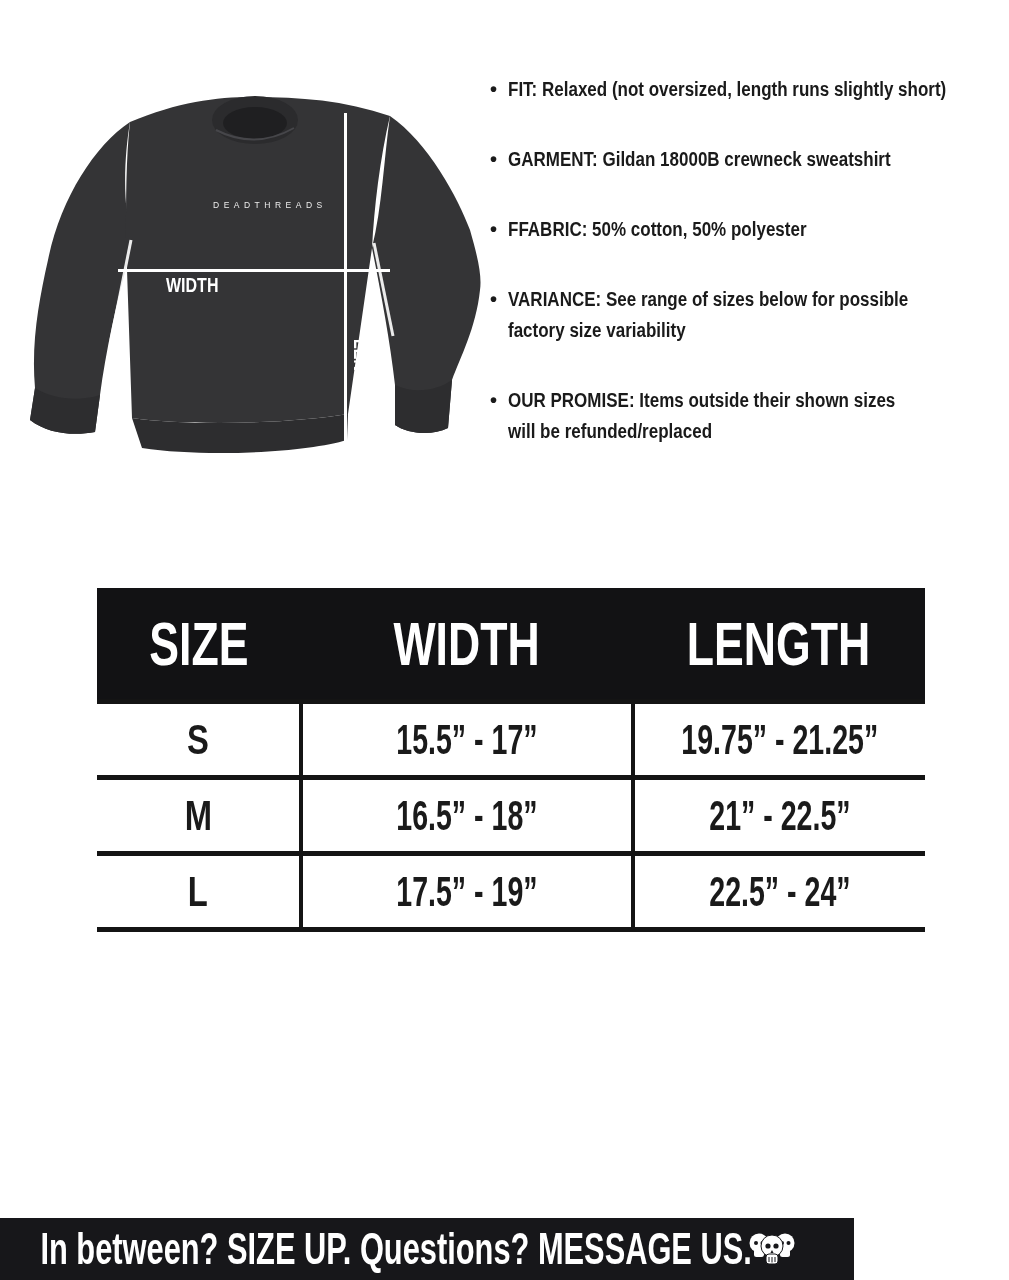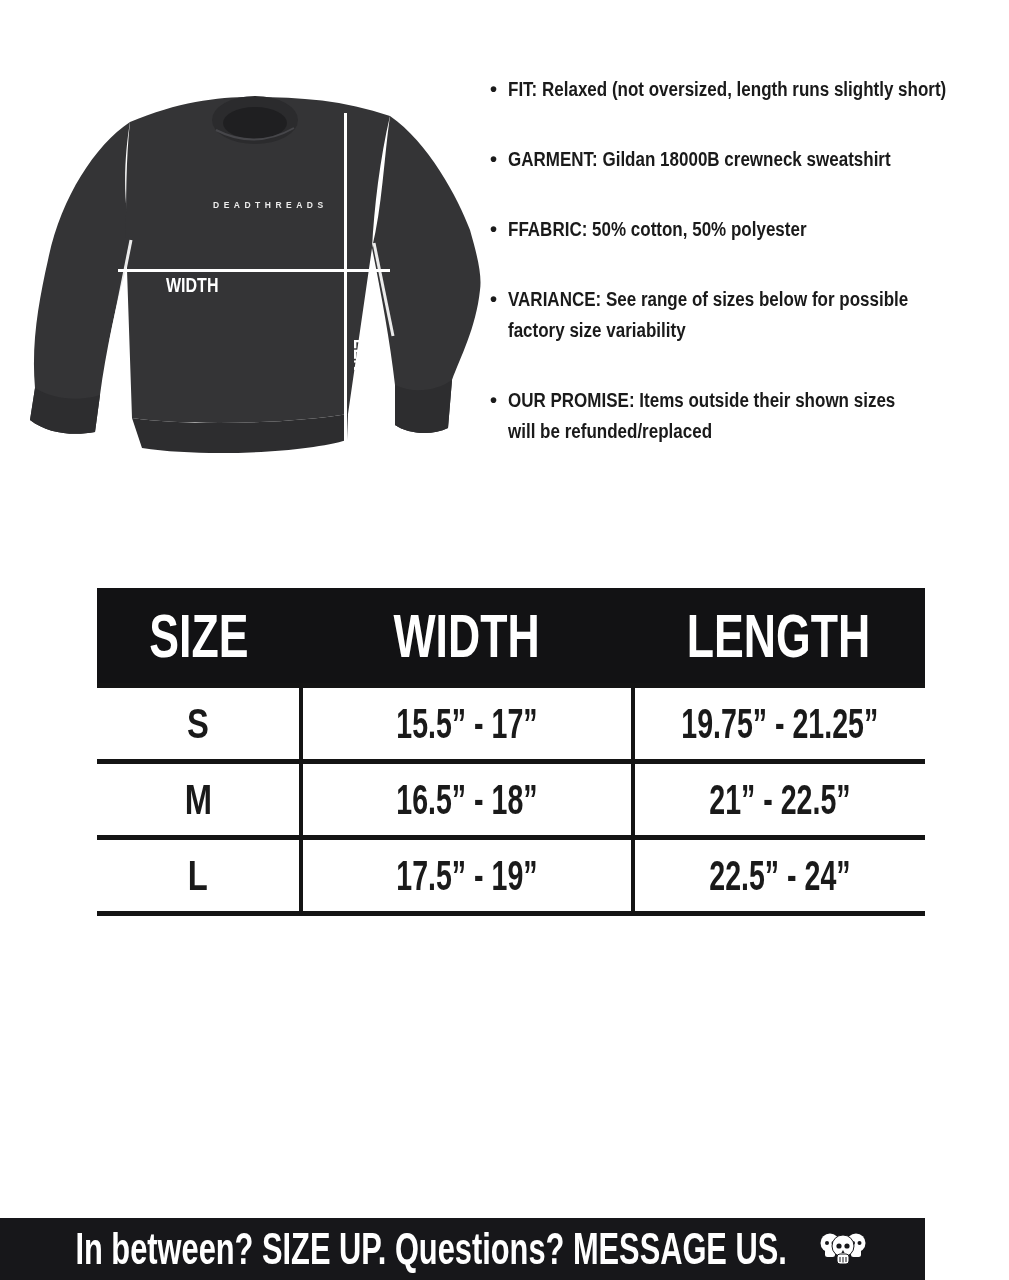--- a/index.html
+++ b/index.html
@@ -8,50 +8,50 @@
     --shirt-collar:#2b2b2d; --shirt-collar-inner:#1f1f21; --white-ink:#ffffff;
   }
   html,body{margin:0;padding:0;}
   body{background:#e9e9e9;font-family:"Liberation Sans",sans-serif;}
   .page{position:relative;width:1009px;height:1280px;background:var(--page-bg);overflow:hidden;margin:0 auto;}
 
   
   .shirt-area{position:absolute;left:8px;top:88px;width:480px;height:380px;}
   .shirt-area svg{position:absolute;left:0;top:0;}
   .brand-logo{position:absolute;left:205px;top:112px;width:90px;text-align:center;
-    color:#ececec;font-size:8.5px;font-weight:bold;letter-spacing:4.5px;white-space:nowrap;}
+    color:#ececec;font-size:8.5px;font-weight:normal;letter-spacing:4.5px;white-space:nowrap;}
   .measure-line{position:absolute;background:var(--white-ink);}
   .width-line{left:110px;top:181px;width:272px;height:3px;}
   .length-line{left:336px;top:25px;width:3px;height:332px;}
   .measure-label{position:absolute;color:var(--white-ink);font-weight:bold;font-size:20px;
     transform:scaleX(.8);transform-origin:left top;white-space:nowrap;}
   .width-label{left:158px;top:186px;}
   .length-label{left:341px;top:251px;writing-mode:vertical-rl;transform:scaleY(.8);transform-origin:left top;}
 
   
   .bullets{position:absolute;left:490px;top:74px;color:var(--ink);}
   .bullet{display:flex;margin-bottom:39px;}
   .bullet .dot{width:18px;font-size:20px;line-height:31px;font-weight:bold;flex:0 0 18px;}
   .bullet-text{font-size:20px;line-height:31px;font-weight:bold;white-space:pre-line;
     width:max-content;transform:scaleX(.85);transform-origin:left top;}
 
   
   .size-table{position:absolute;left:97px;top:588px;border-collapse:collapse;table-layout:fixed;}
-  .size-table th{background:var(--header-bg);height:79px;padding:8px;text-align:center;vertical-align:middle;margin-top:21px;}
+  .size-table th{background:var(--header-bg);height:79px;padding:16px;text-align:center;vertical-align:middle;margin-top:21px;}
   .size-table td{height:71px;padding:0;text-align:center;vertical-align:middle;border-top:5px solid var(--line);}
   .size-table tbody td + td{border-left:4px solid var(--line);}
   .size-table{border-bottom:5px solid var(--line);}
   .hdr{display:inline-block;color:var(--white-ink);font-size:62px;font-weight:bold;
     transform:scaleX(.72);transform-origin:center;white-space:nowrap;letter-spacing:0;}
   .cell{display:inline-block;color:var(--ink);font-size:42px;font-weight:bold;
     transform:scaleX(.68);transform-origin:center;white-space:nowrap;}
   .cell.size{transform:scaleX(.78);}
 
   
-  .footer{position:absolute;left:0;top:1218px;width:925px;height:62px;background:var(--footer-bg);}
+  .footer{position:absolute;left:0;top:1218px;width:854px;height:62px;background:var(--footer-bg);}
   .footer-inner{height:100%;display:flex;align-items:center;justify-content:center;padding-right:62px;}
   .footer-text{display:inline-block;color:var(--white-ink);font-size:44px;font-weight:bold;
     transform:scaleX(.7);transform-origin:center;white-space:nowrap;}
   .skulls{position:absolute;right:56px;top:9px;width:52px;height:44px;}
 </style>
 </head>
 <body>
 
 <div class="page">
 

